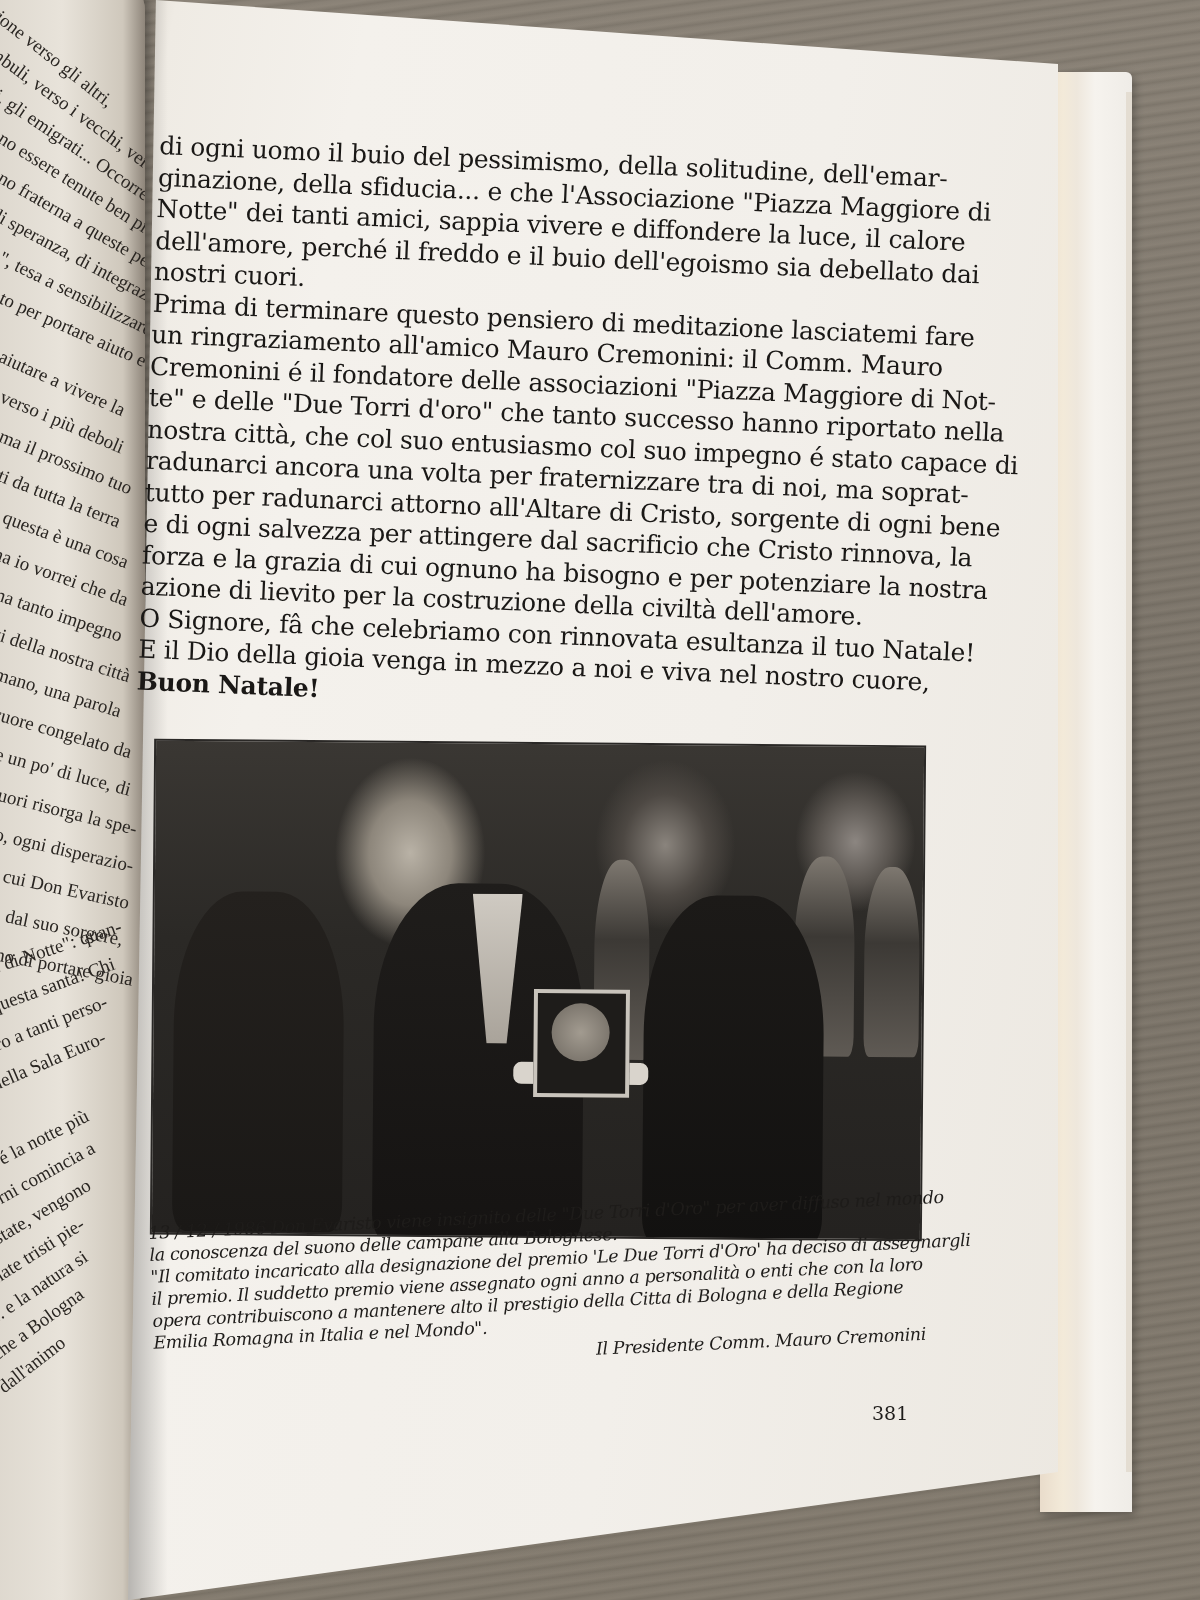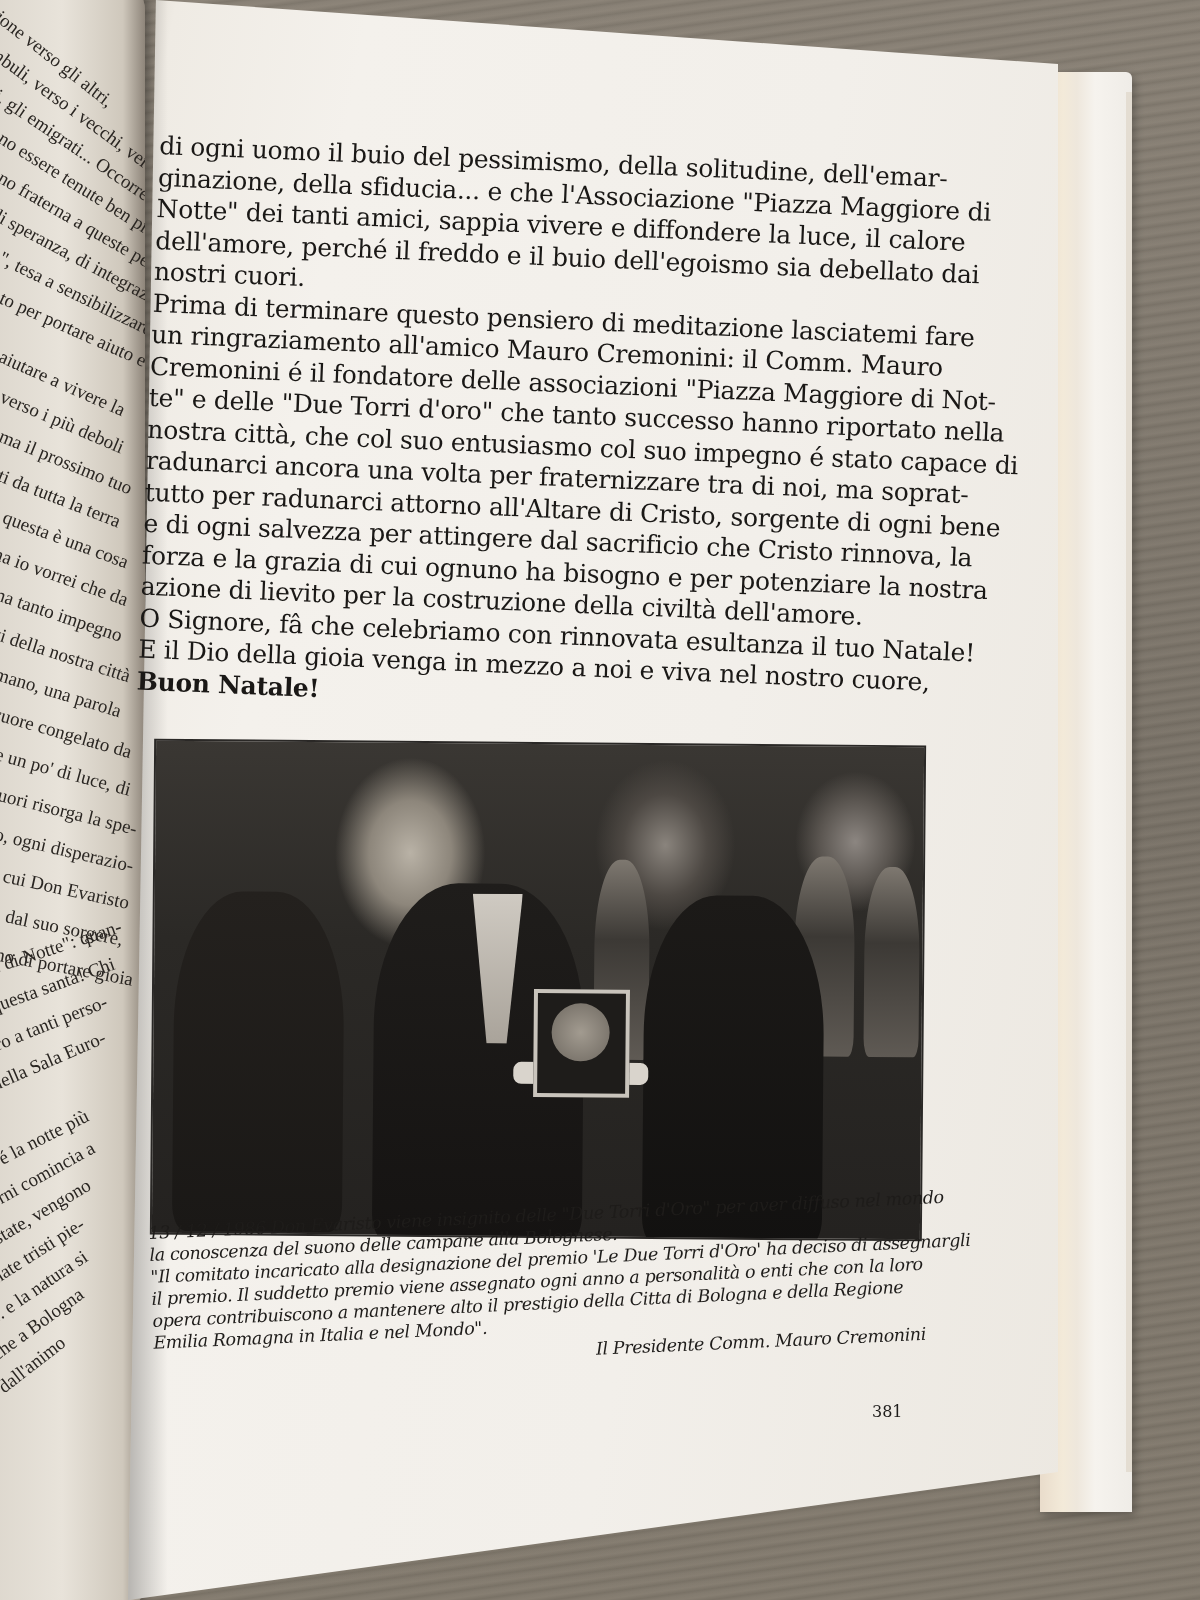--- a/index.html
+++ b/index.html
@@ -83,21 +83,21 @@
     .bg-dancer { position: absolute; border-radius: 45% 45% 10% 10%; background: linear-gradient(180deg, #7e7870, #3c3935 40%, #5f5a54); }
     .caption {
       position: absolute; left: 148px; top: 1222px; width: 780px;
       transform: rotate(-2.6deg); transform-origin: left top;
       font-size: 17.5px; line-height: 22px; font-style: italic; color: #1e1c1a;
       font-family: "DejaVu Serif", serif; letter-spacing: -0.4px;
     }
     .caption .cline { display: block; white-space: nowrap; }
     .caption .sign { text-align: right; margin-top: 4px; padding-right: 8px; }
     .page-number {
-      position: absolute; left: 872px; top: 1402px; font-size: 16px; color: #1e1c1a;
+      position: absolute; left: 872px; top: 1402px; font-size: 19px; color: #1e1c1a;
       font-family: "DejaVu Serif", serif;
     }
   </style>
 </head>
 <body>
 
 <div class="left-page">
   <div class="left-lines" id="left-lines">
       <span class="left-line" style="top: 10px; left: -20px; transform: rotate(38deg);">...zione verso gli altri,</span>
       <span class="left-line" style="top: 51px; left: -20px; transform: rotate(36deg);">...mbuli, verso i vecchi, verso</span>

